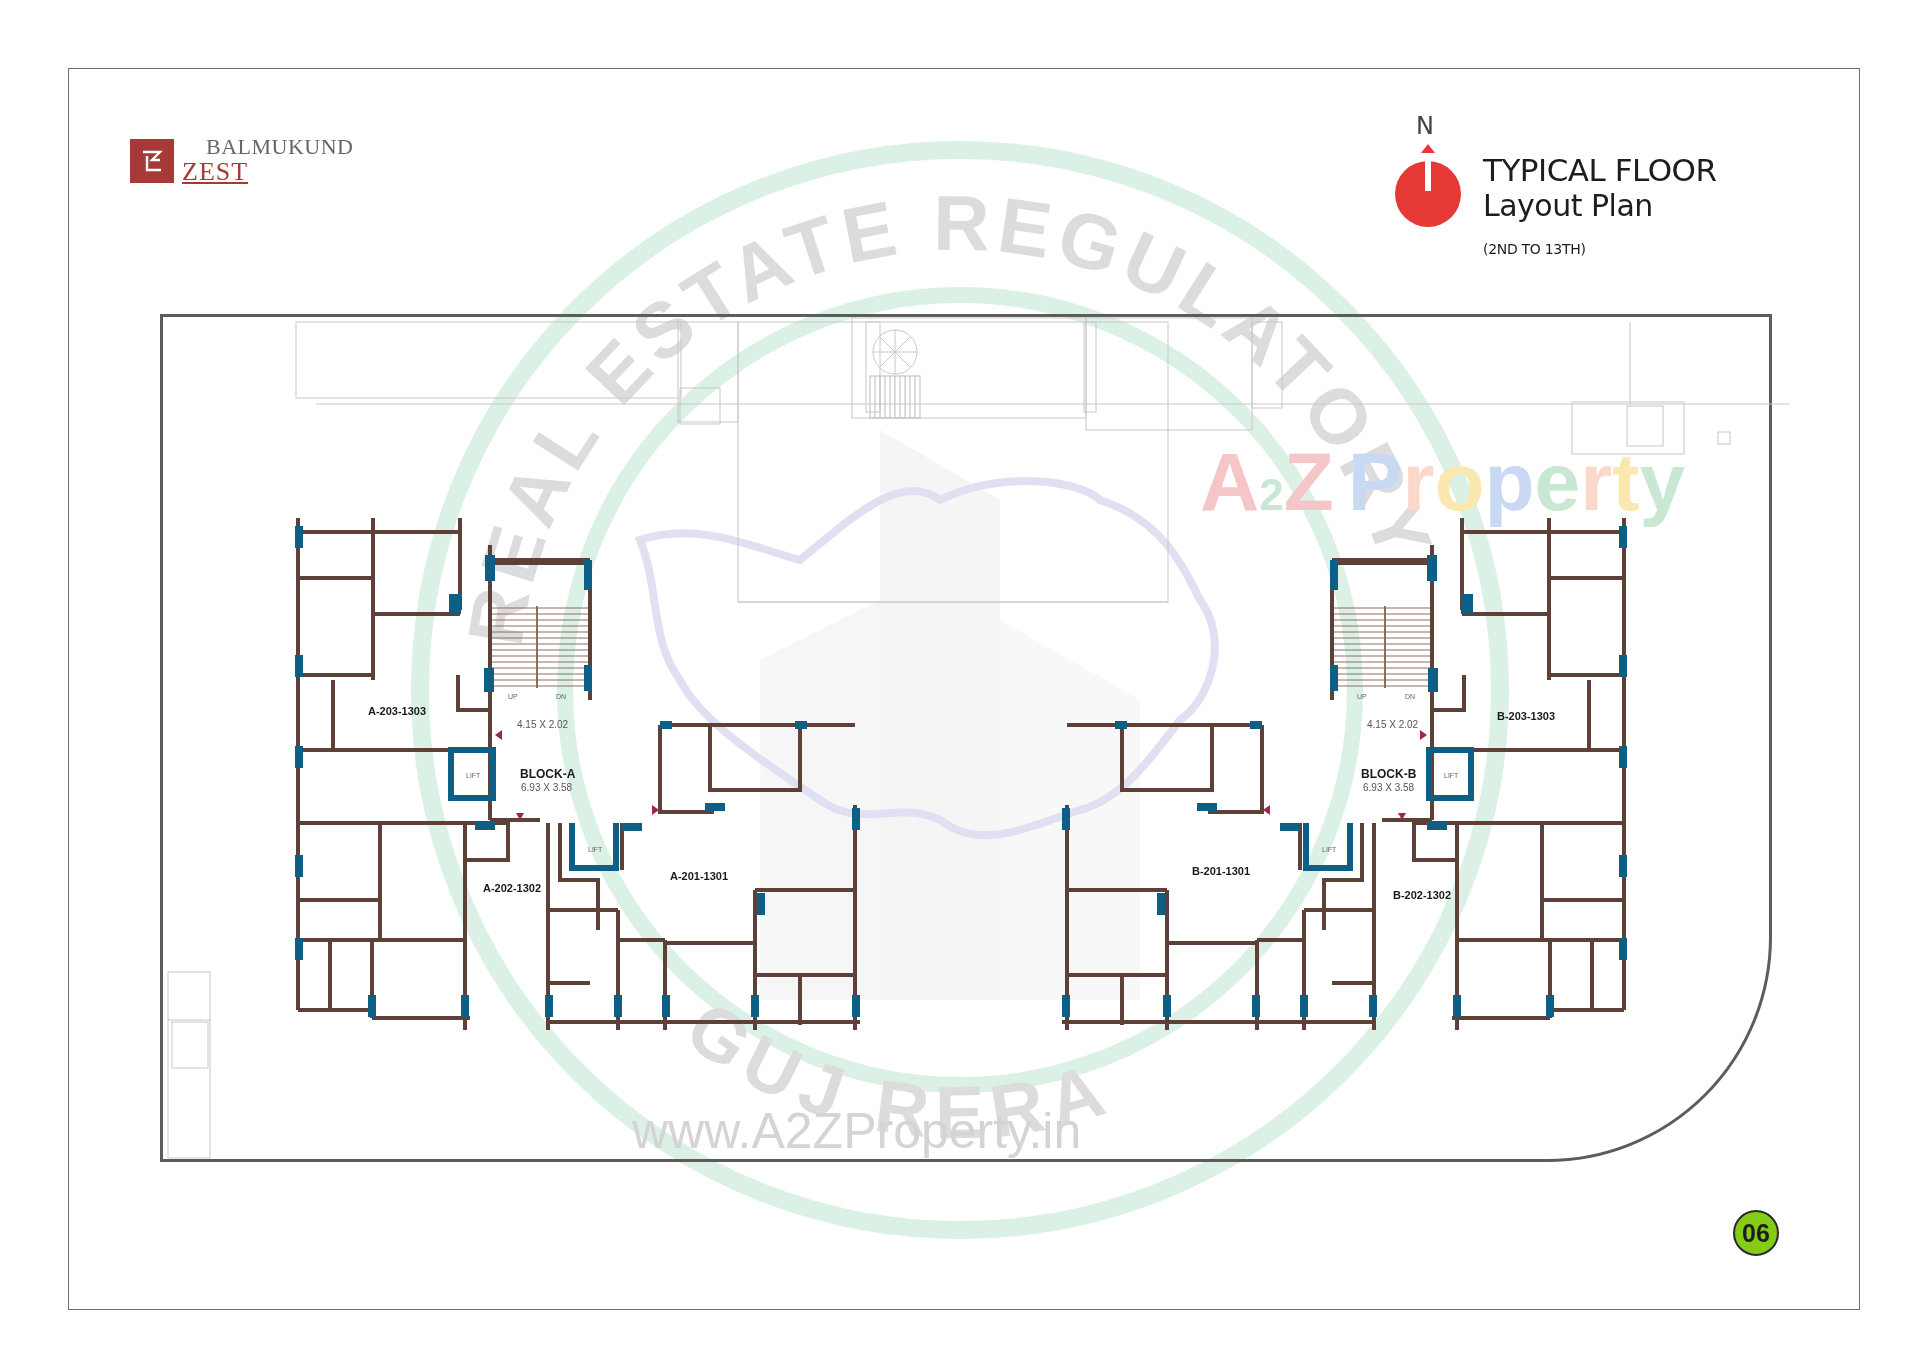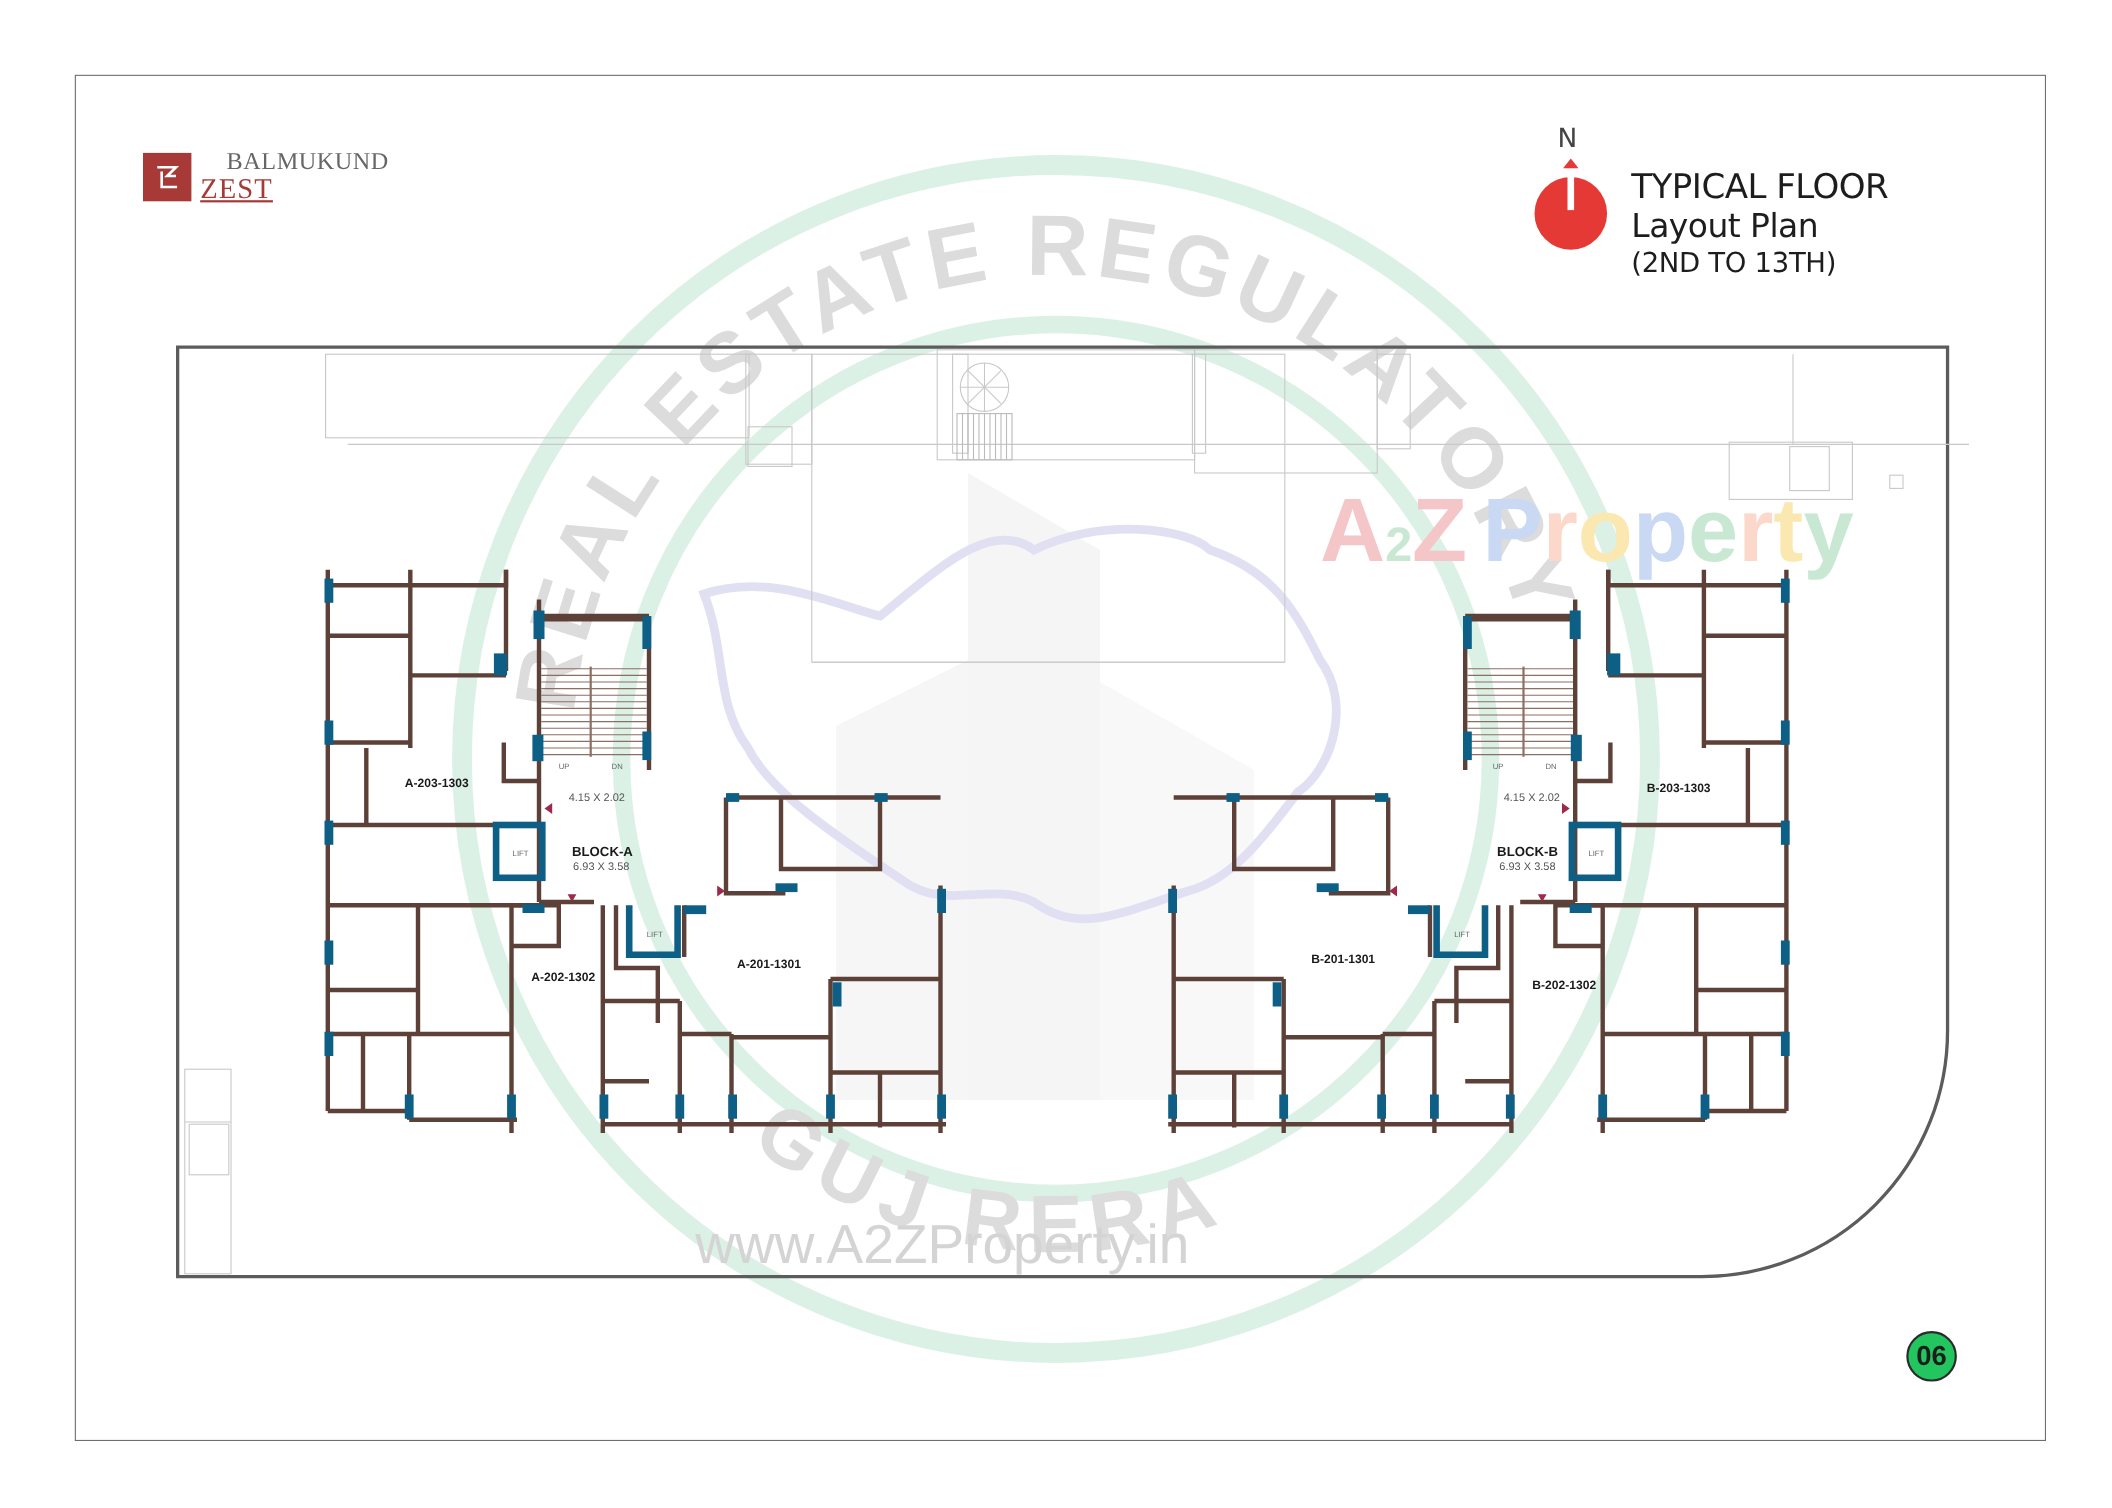--- a/index.html
+++ b/index.html
@@ -8,24 +8,24 @@
   .logo{position:absolute;left:130px;top:136px;display:flex;align-items:center;}
   .logo-mark{width:44px;height:44px;background:#a73a36;display:flex;align-items:center;justify-content:center;}
   .logo-text{margin-left:8px;line-height:1;}
   .logo-top{font-family:"Liberation Serif",serif;color:#666;font-size:22px;letter-spacing:0.5px;margin-left:24px;}
   .logo-bottom{font-family:"Liberation Serif",serif;color:#a73a36;font-size:26px;letter-spacing:1px;margin-top:1px;text-decoration:underline;}
   .north{position:absolute;left:1394px;top:112px;width:70px;height:120px;}
   .north-label{position:absolute;left:22px;top:0;font-size:24px;color:#444;font-family:"DejaVu Sans",sans-serif;}
   .title-block{position:absolute;left:1483px;top:152px;color:#1d1d1d;font-family:"DejaVu Sans",sans-serif;}
   .title-l1{font-size:31px;line-height:36px;letter-spacing:-0.5px;}
   .title-l2{font-size:30px;line-height:36px;letter-spacing:-0.5px;}
-  .title-l3{font-size:25px;line-height:30px;margin-top:0;letter-spacing:-0.3px;}
+  .title-l3{font-size:14px;line-height:30px;margin-top:10px;letter-spacing:-0.3px;}
   .site{position:absolute;left:160px;top:314px;width:1612px;height:848px;border:3px solid #5c5c5c;border-bottom-right-radius:225px;box-sizing:border-box;border-right-width:3px;}
   .plan-svg{position:absolute;left:0;top:0;}
-  .badge{position:absolute;left:1733px;top:1210px;width:46px;height:46px;border-radius:50%;background:#22c55e;border:2px solid #2b2b2b;display:flex;align-items:center;justify-content:center;font-weight:bold;font-size:25px;color:#1d1d1d;box-sizing:border-box;}
+  .badge{position:absolute;left:1733px;top:1210px;width:46px;height:46px;border-radius:50%;background:#84cc16;border:2px solid #2b2b2b;display:flex;align-items:center;justify-content:center;font-weight:bold;font-size:25px;color:#1d1d1d;box-sizing:border-box;}
   .unit-label{font-family:"Liberation Sans",sans-serif;font-weight:bold;font-size:11px;fill:#1a1a1a;}
   .dim-label{font-family:"Liberation Sans",sans-serif;font-size:10px;fill:#555;}
   .block-label{font-family:"Liberation Sans",sans-serif;font-weight:bold;font-size:12px;fill:#1a1a1a;}
   .lift-label{font-family:"Liberation Sans",sans-serif;font-size:7px;fill:#666;}
   .wm-text{font-family:"Liberation Sans",sans-serif;font-weight:bold;}
 </style>
 </head>
 <body>
 
 <div class="frame"></div>

